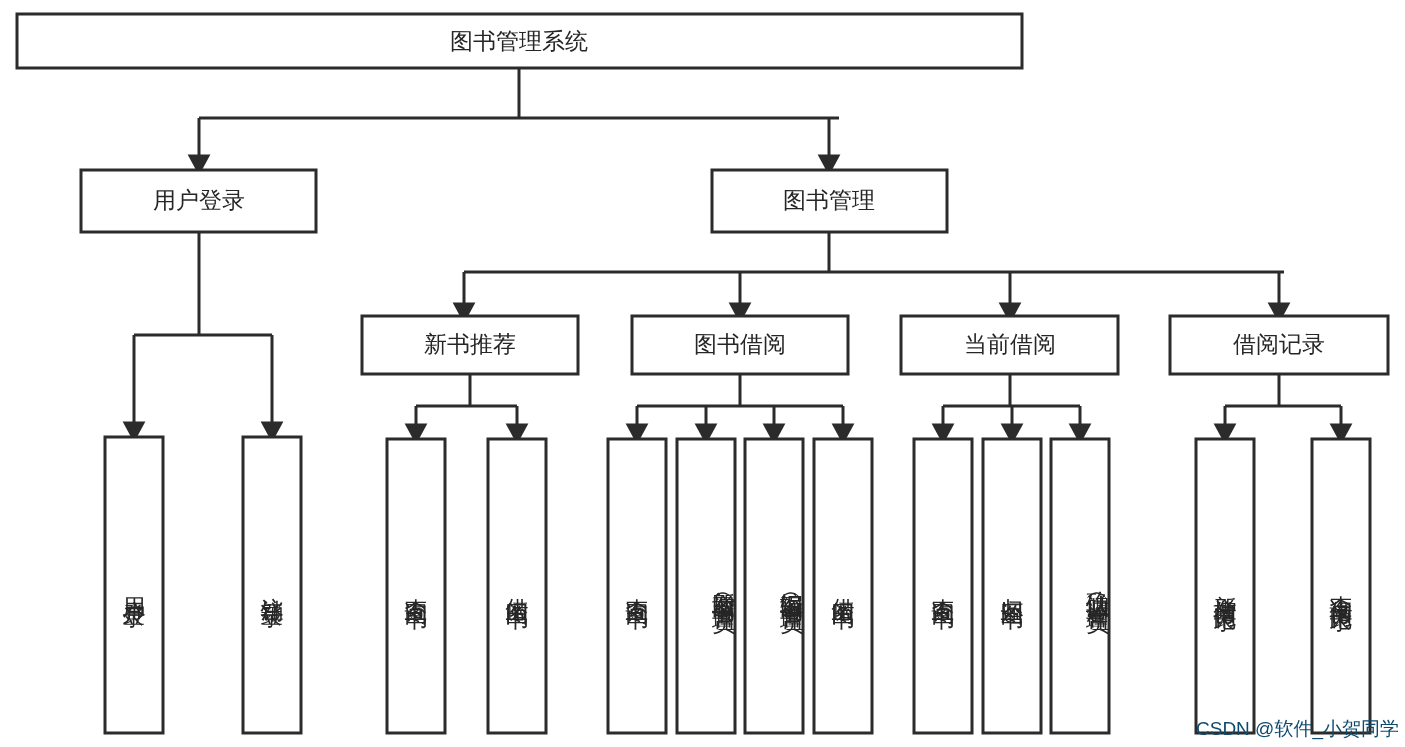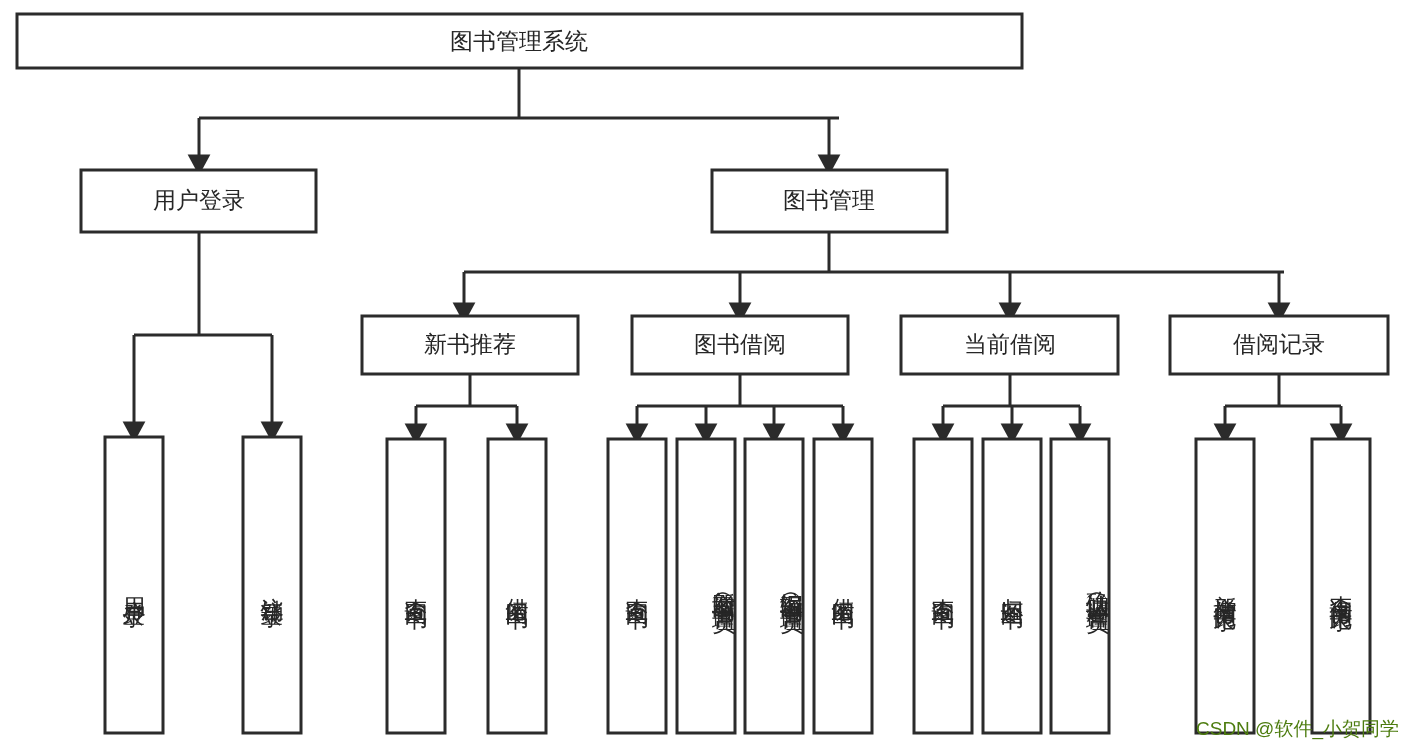--- a/index.html
+++ b/index.html
@@ -54,21 +54,21 @@
     display: flex;
     align-items: center;
     justify-content: center;
     pointer-events: none;
     white-space: nowrap;
   }
   .watermark {
     position: absolute;
     font-family: "Liberation Sans", "DejaVu Sans", sans-serif;
     font-size: 19px;
-    color: #4d7c0f;
+    color: #0c4a6e;
     white-space: nowrap;
   }
 </style>
 </head>
 <body>
 
 <div id="diagram-root">
 
   <svg class="diagram-canvas" viewBox="0 0 1405 747">
     <defs>

